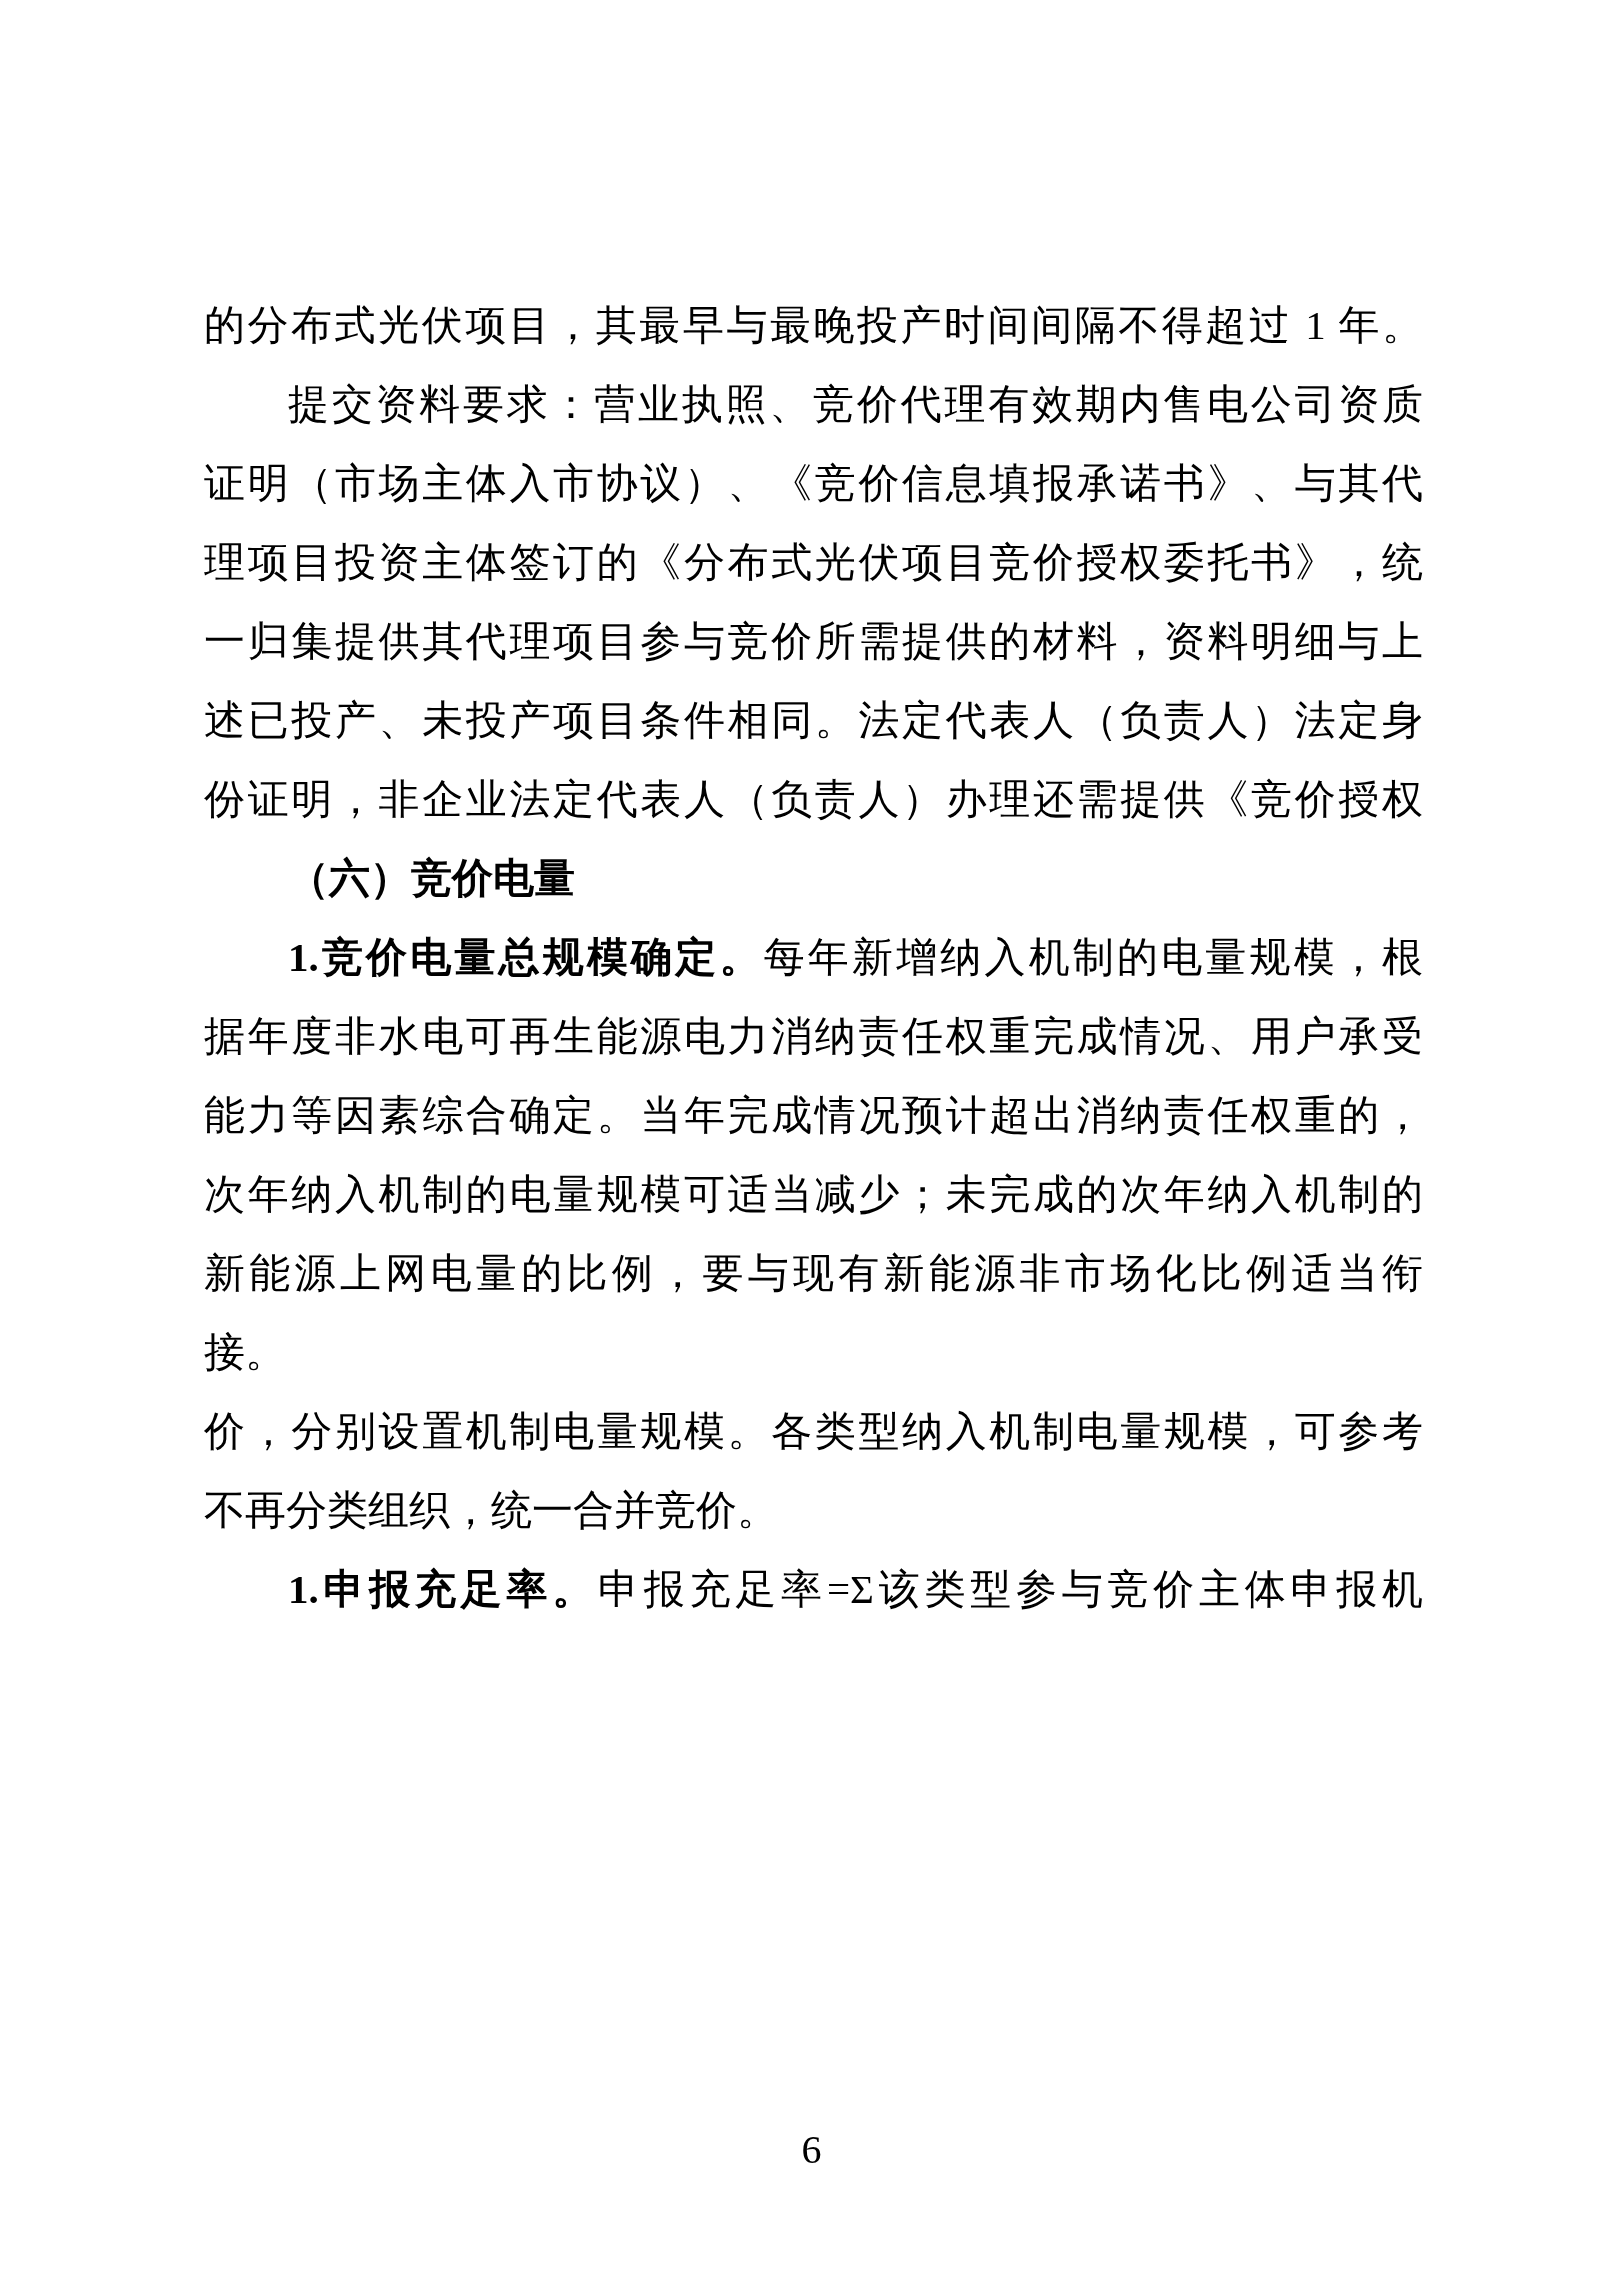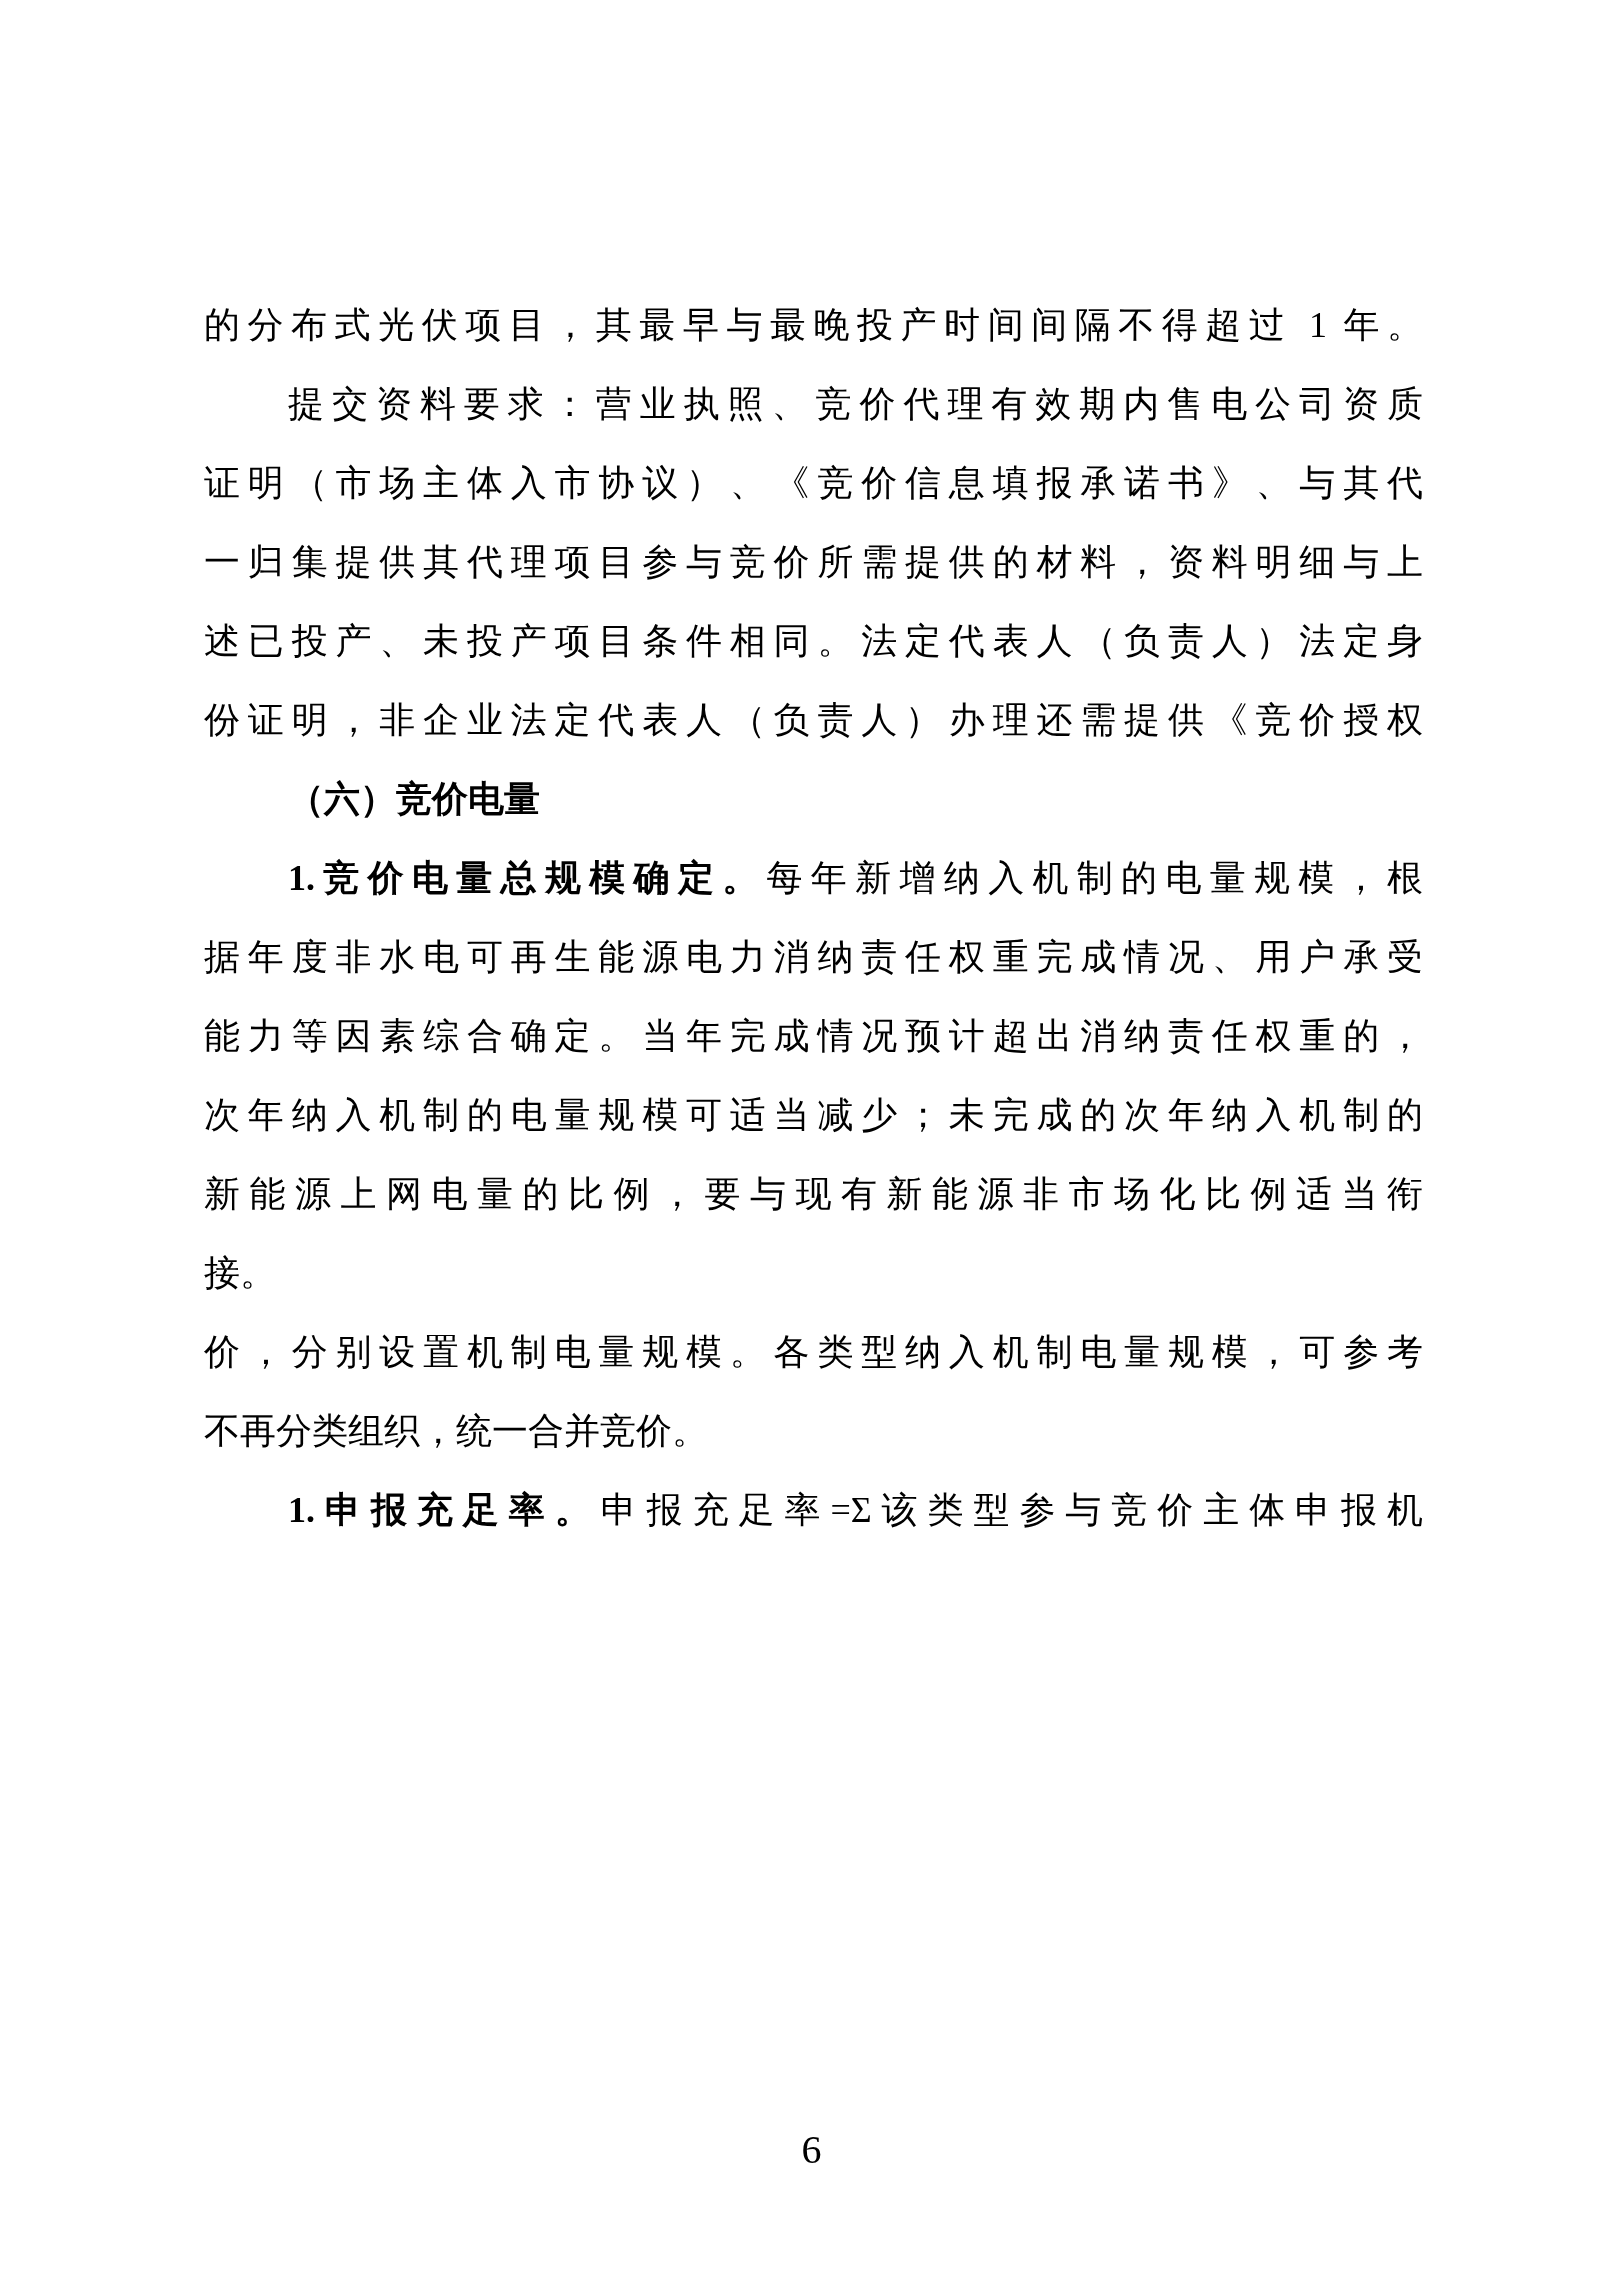--- a/index.html
+++ b/index.html
@@ -22,21 +22,21 @@
   }
   .textblock {
     position: absolute;
     left: 204px;
     top: 286px;
     width: 1219px;
   }
   .line {
     height: 79px;
     line-height: 79px;
-    font-size: 36px;
+    font-size: 41px;
     letter-spacing: 0;
     text-align: justify;
     text-align-last: justify;
     text-justify: inter-character;
     white-space: normal;
   }
   .line.short {
     text-align: left;
     text-align-last: left;
   }
@@ -63,20 +63,21 @@
 <div class="page">
 
   <div class="textblock">
 
     <div class="line"><span>的分布式光伏项目，其最早与最晚投产时间间隔不得超过 1 年。</span></div>
 
     <div class="line indent"><span>提交资料要求：营业执照、竞价代理有效期内售电公司资质</span></div>
 
     <div class="line"><span>证明（市场主体入市协议）、《竞价信息填报承诺书》、与其代</span></div>
 
+    <div class="line"><span>理项目投资主体签订的《分布式光伏项目竞价授权委托书》，统</span></div>
 
     <div class="line"><span>一归集提供其代理项目参与竞价所需提供的材料，资料明细与上</span></div>
 
     <div class="line"><span>述已投产、未投产项目条件相同。法定代表人（负责人）法定身</span></div>
 
     <div class="line"><span>份证明，非企业法定代表人（负责人）办理还需提供《竞价授权</span></div>
 
 
     <div class="line short indent"><span class="b">（六）竞价电量</span></div>
 

